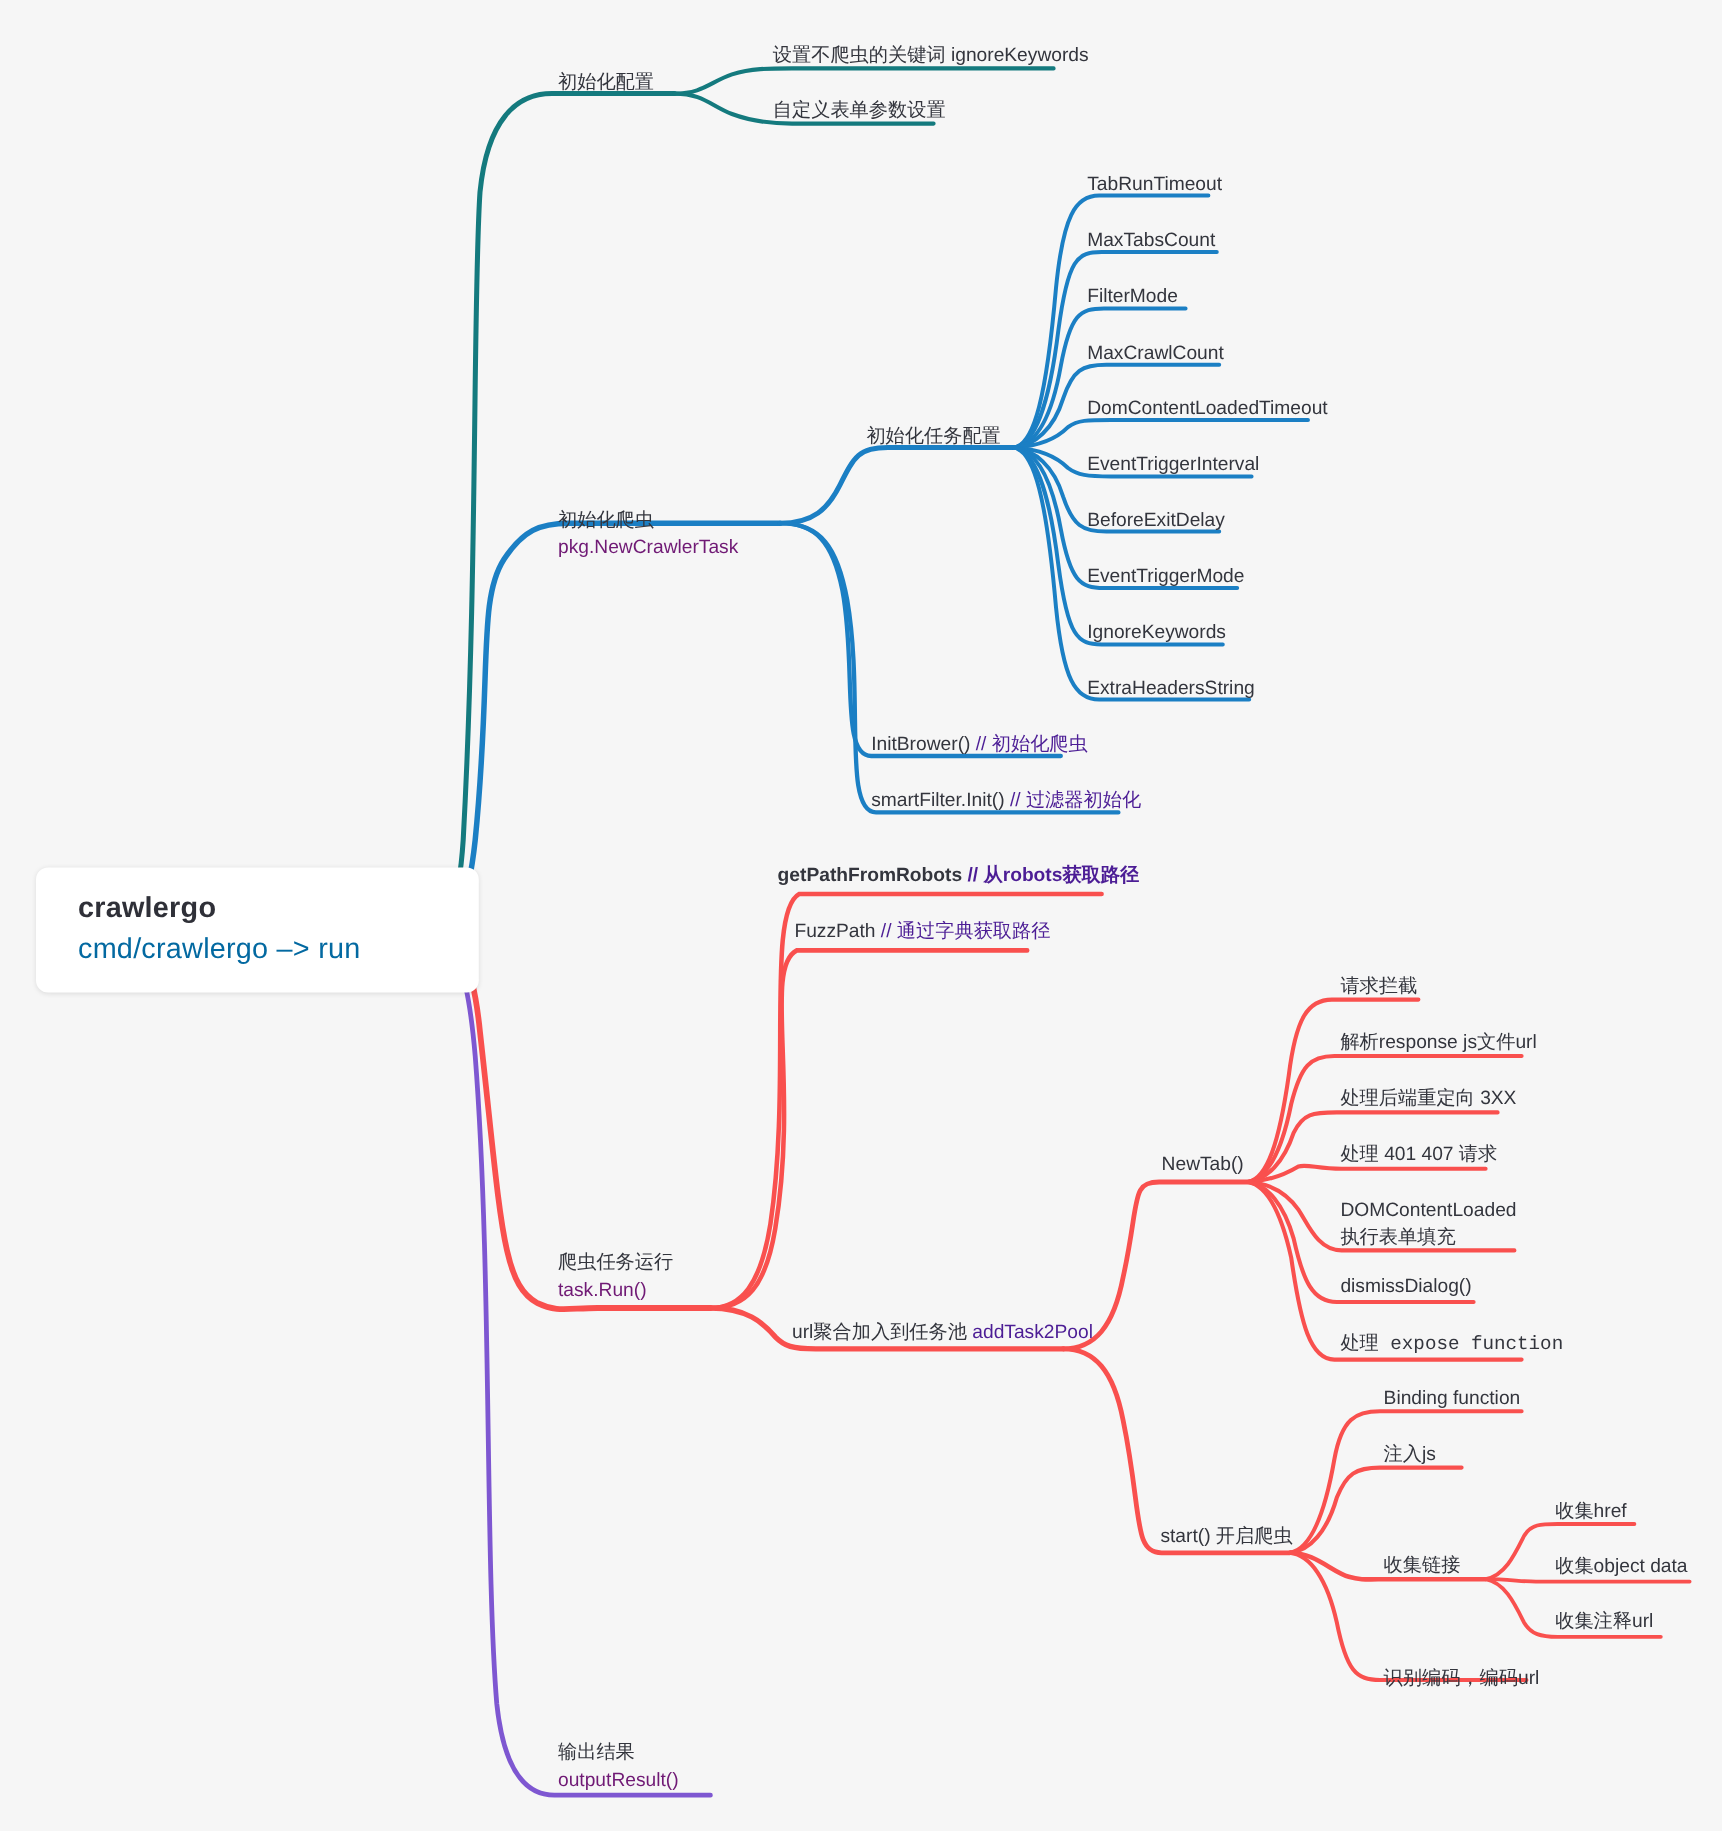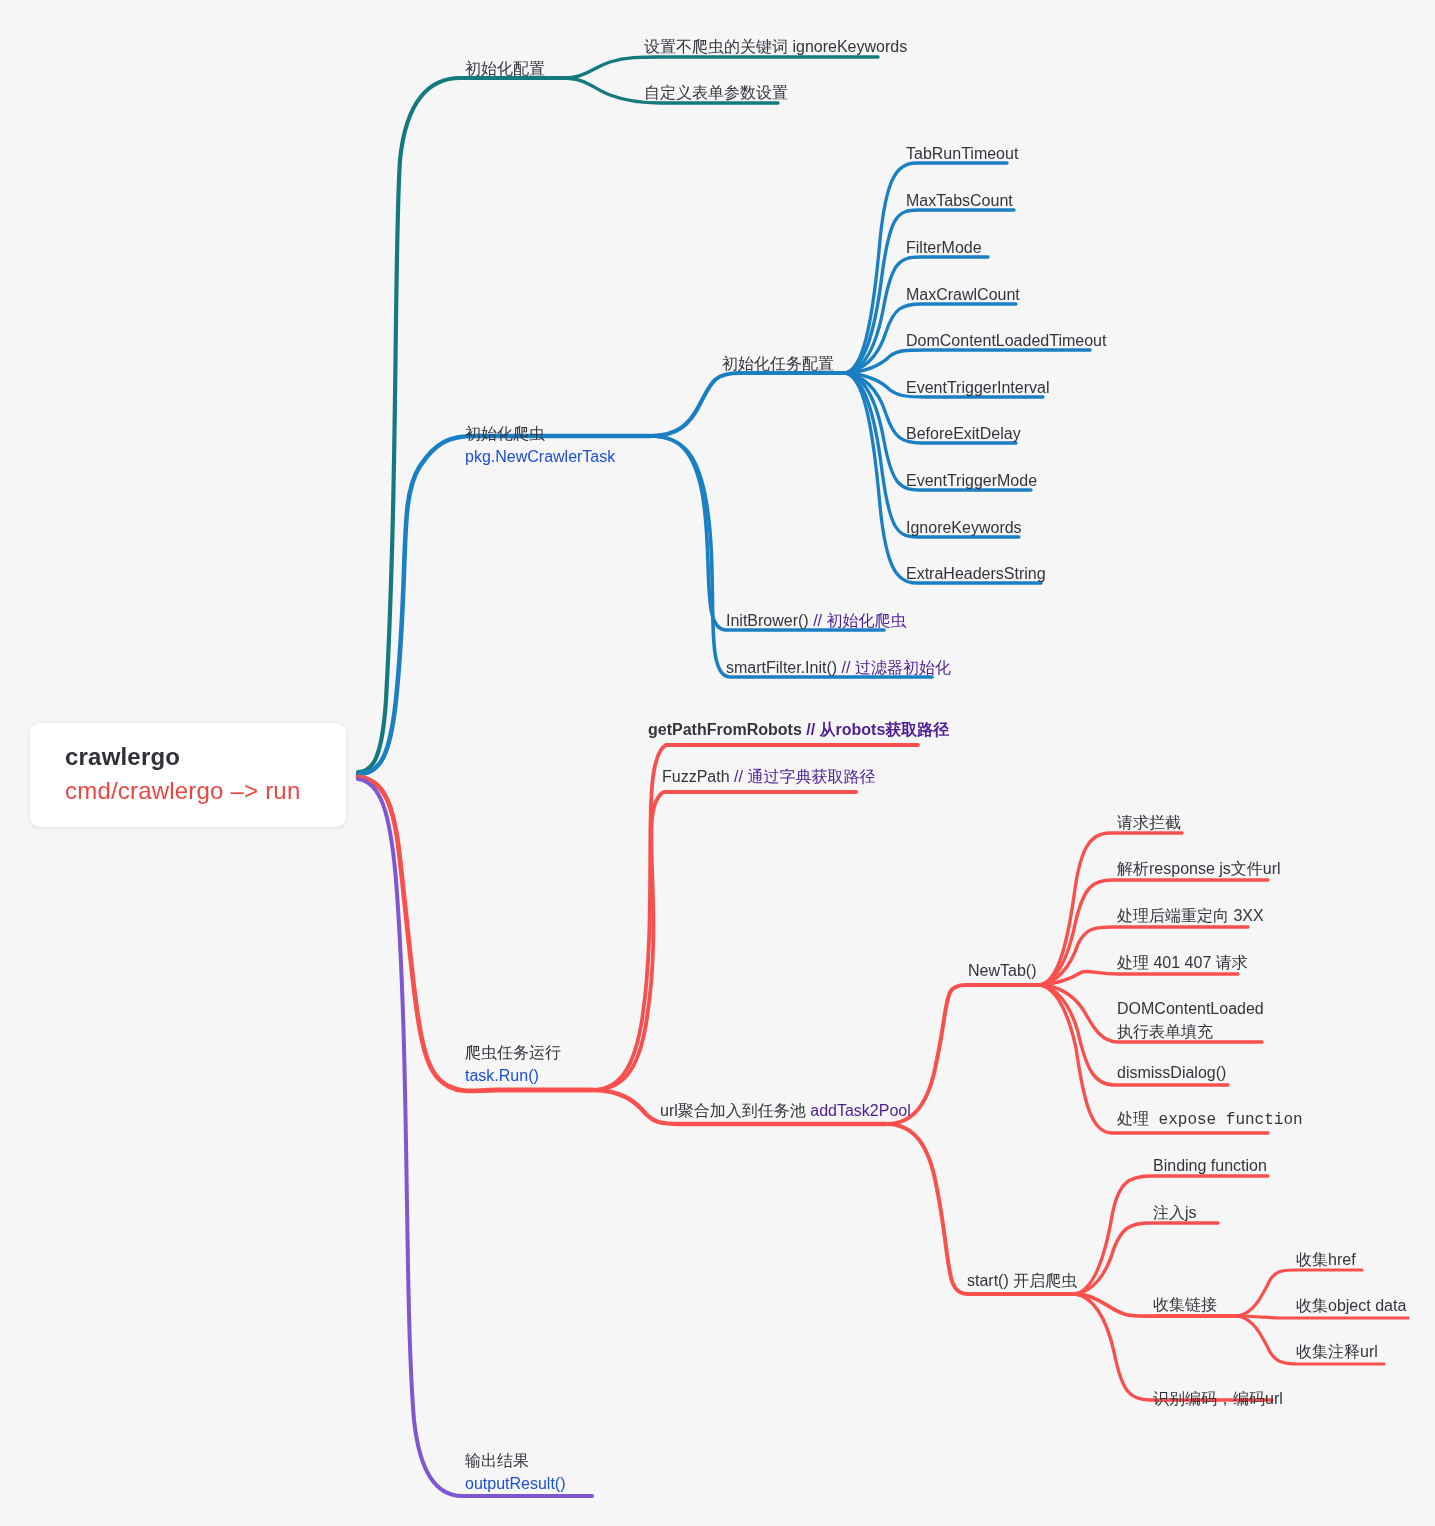--- a/index.html
+++ b/index.html
@@ -1,26 +1,26 @@
 <!DOCTYPE html>
 <html><head>
 <meta charset="utf-8">
 <style>
   html,body{margin:0;padding:0;background:#f6f6f6;}
   body{width:1435px;height:1526px;font-family:"Liberation Sans","DejaVu Sans",sans-serif;}
   #stage{position:relative;width:1435px;height:1526px;background:#f6f6f6;overflow:hidden;}
   svg#branches{position:absolute;left:0;top:0;width:1435px;height:1526px;}
   .node{position:absolute;white-space:nowrap;color:#33353d;font-size:16px;line-height:21px;}
   .node .sub{color:#4c1d95;}
-  .root{position:absolute;left:30px;top:723px;width:316px;height:104px;background:#ffffff;border-radius:10px;
+  .root{position:absolute;left:30px;top:723px;width:369px;height:104px;background:#ffffff;border-radius:10px;
         box-shadow:0 1px 4px rgba(0,0,0,0.10);}
   .root .t1{position:absolute;left:35px;top:20px;font-size:24px;font-weight:bold;color:#2f3038;letter-spacing:.2px;}
-  .root .t2{position:absolute;left:35px;top:54px;font-size:24px;color:#ef4444;letter-spacing:.2px;}
+  .root .t2{position:absolute;left:35px;top:54px;font-size:24px;color:#0369a1;letter-spacing:.2px;}
   .two-line{line-height:23px;}
-  .two-line .l2{color:#1d4ed8;}
+  .two-line .l2{color:#701a75;}
 </style>
 </head>
 <body>
 
 <div id="stage">
 
   <svg id="branches" viewBox="0 0 1435 1526">
     <g fill="none" stroke-linecap="round">
 
       <path d="M358,772 C372,772 382,760 386,700 C398,480 394,250 400,160

